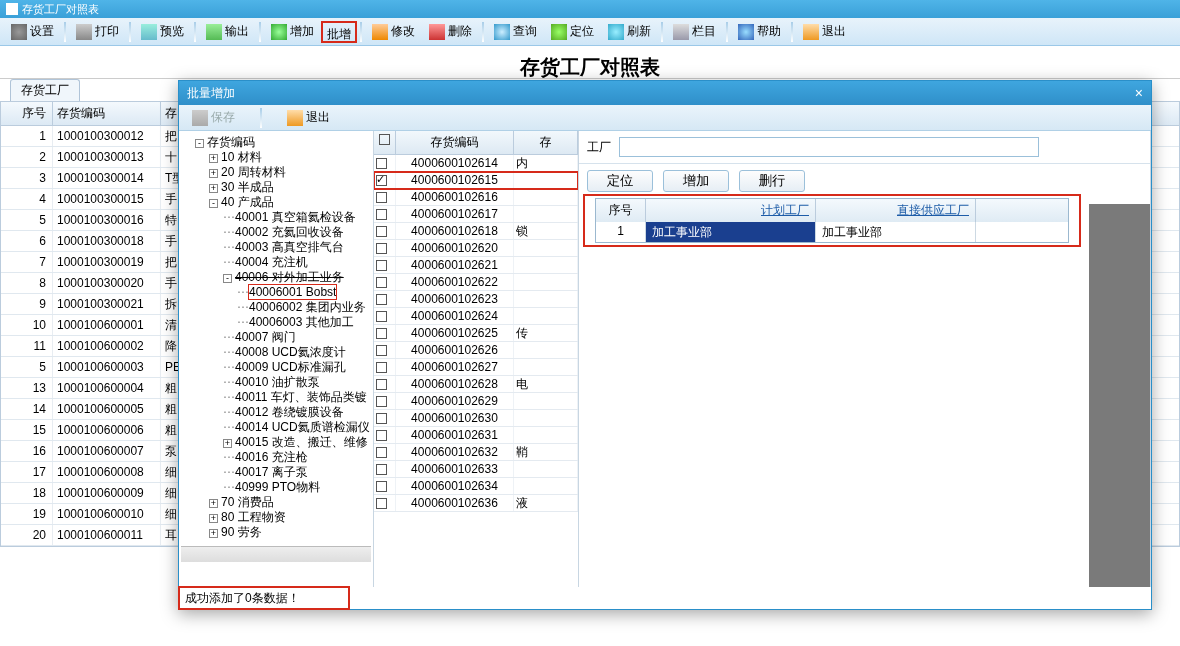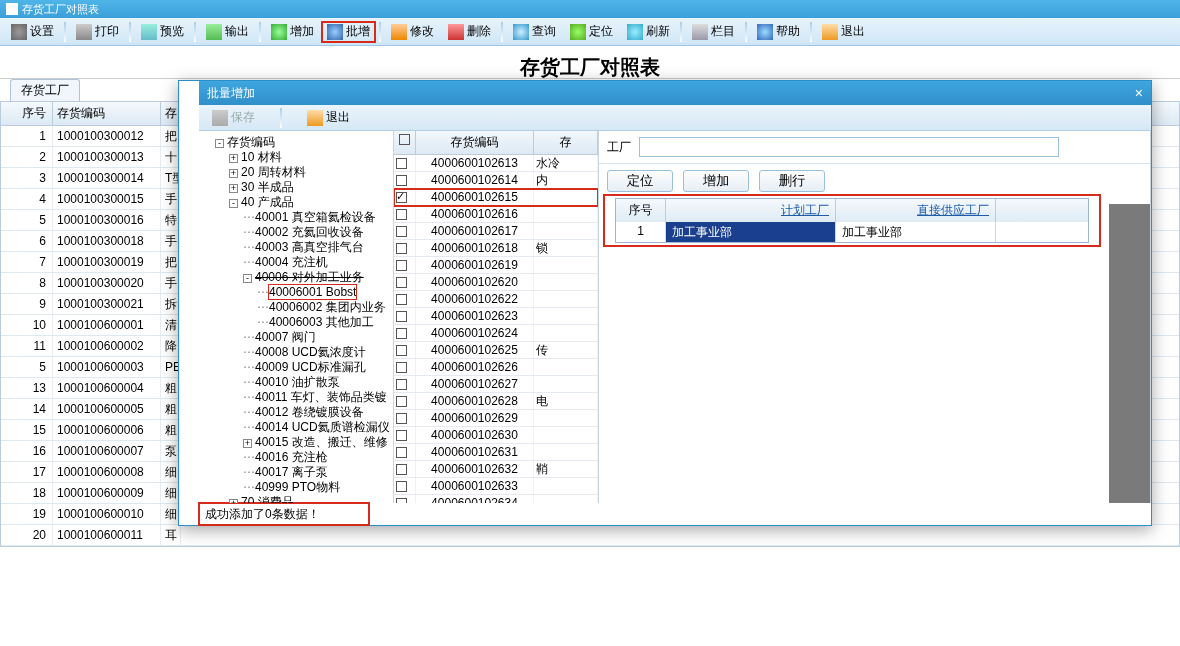--- a/index.html
+++ b/index.html
@@ -5,21 +5,21 @@
 * { box-sizing: border-box; margin: 0; padding: 0; font-family: "Microsoft YaHei", SimSun, Arial, sans-serif; }
 body { background: #fff; font-size: 12px; overflow: hidden; width: 1180px; height: 646px; position: relative; }
 
 
 .app-title { background: linear-gradient(#4fb4e8,#3aa0d8); color: #fff; height: 18px; line-height: 18px; padding-left: 6px; font-size: 11px; display:flex; align-items:center; gap:4px;}
 .app-title .win-icon { width:12px; height:12px; background:#fff; display:inline-block; }
 
 
 .main-toolbar { background: linear-gradient(#e8f3fb,#cfe6f7); height: 28px; border-bottom: 1px solid #9bc8e8; display: flex; align-items: center; padding: 0 4px; }
 .tb-btn { display: flex; align-items: center; gap: 3px; padding: 2px 6px; cursor: pointer; border: 1px solid transparent; height: 22px; }
-.tb-btn.hl { border: 2px solid #d62a1a; padding:0 4px; }
+.tb-btn.hl { border: 2px solid #d62a1a; padding:0 4px;flex-direction:column; }
 .tb-sep { width: 2px; height: 20px; background: linear-gradient(#a8cde8,#fff); margin: 0 3px; }
 .tb-icon { width: 16px; height: 16px; display:inline-block; }
 
 
 .i-gear{background:radial-gradient(#999,#666);}
 .i-print{background:linear-gradient(#ccc,#888);}
 .i-preview{background:linear-gradient(#9ed,#6bc);}
 .i-export{background:linear-gradient(#9e9,#5b5);}
 .i-add{background:radial-gradient(#9f9,#3a3);}
 .i-batch{background:radial-gradient(#9cf,#36a);}
@@ -43,21 +43,21 @@
 .bg-table { border:1px solid #bcd; }
 .bg-head { display:flex; background:linear-gradient(#f4f9fd,#dce9f4); border-bottom:1px solid #bcd; }
 .bg-head div { border-right:1px solid #bcd; padding:3px 4px; }
 .bg-row { display:flex; border-bottom:1px solid #e0e8ef; }
 .bg-row div { border-right:1px solid #e8edf2; padding:2px 4px; height:20px; line-height:16px; }
 .c-seq { width:52px; text-align:right; padding-right:6px!important;}
 .c-code { width:108px; }
 .c-name { width:20px; overflow:hidden; white-space:nowrap; }
 
 
-.modal { position:absolute; top:80px; left:178px; width:974px; height:446px; box-shadow:0 4px 16px rgba(0,0,0,.35); border:1px solid #2a8fc9; background:#fff; display:flex; flex-direction:column;padding-left:20px;}
+.modal { position:absolute; top:80px; left:178px; width:974px; height:530px; box-shadow:0 4px 16px rgba(0,0,0,.35); border:1px solid #2a8fc9; background:#fff; display:flex; flex-direction:column;}
 .modal-title { background:linear-gradient(#3fa6df,#2f8fc9); color:#fff; height:24px; display:flex; align-items:center; padding:0 8px; justify-content:space-between;}
 .modal-title .close { font-size:14px; cursor:pointer; }
 .modal-toolbar { background:linear-gradient(#eaf4fb,#d6e8f5); height:26px; border-bottom:1px solid #b0d0e6; display:flex; align-items:center; padding:0 6px; gap:15px;}
 .modal-toolbar .tb-btn.disabled { color:#9aa; }
 .modal-body { flex:1; display:flex; overflow:hidden; }
 .panel { border-right:1px solid #c8d6e2; overflow:auto; }
 .panel.tree { width:195px; padding:4px 2px; }
 .panel.codes { width:205px; }
 .panel.right { flex:1; background:#fff; display:flex; flex-direction:column; }
 
@@ -349,27 +349,20 @@
       <div class="codes-head">
         <div class="ch-chk"><span class="chk"></span></div>
         <div class="ch-code">存货编码</div>
         <div class="ch-nm">存</div>
       </div>
       <div id="code-rows">
           <div class="code-row">
             <div class="ch-chk">
               <span class="chk"></span>
             </div>
-            <div class="ch-code">4000600102613</div>
-            <div class="ch-nm">水冷</div>
-          </div>
-          <div class="code-row">
-            <div class="ch-chk">
-              <span class="chk"></span>
-            </div>
             <div class="ch-code">4000600102614</div>
             <div class="ch-nm">内</div>
           </div>
           <div class="code-row hl">
             <div class="ch-chk">
               <span class="chk on"></span>
             </div>
             <div class="ch-code">4000600102615</div>
             <div class="ch-nm"></div>
           </div>
@@ -391,28 +384,28 @@
             <div class="ch-chk">
               <span class="chk"></span>
             </div>
             <div class="ch-code">4000600102618</div>
             <div class="ch-nm">锁</div>
           </div>
           <div class="code-row">
             <div class="ch-chk">
               <span class="chk"></span>
             </div>
-            <div class="ch-code">4000600102619</div>
-            <div class="ch-nm"></div>
-          </div>
-          <div class="code-row">
-            <div class="ch-chk">
-              <span class="chk"></span>
-            </div>
             <div class="ch-code">4000600102620</div>
+            <div class="ch-nm"></div>
+          </div>
+          <div class="code-row">
+            <div class="ch-chk">
+              <span class="chk"></span>
+            </div>
+            <div class="ch-code">4000600102621</div>
             <div class="ch-nm"></div>
           </div>
           <div class="code-row">
             <div class="ch-chk">
               <span class="chk"></span>
             </div>
             <div class="ch-code">4000600102622</div>
             <div class="ch-nm"></div>
           </div>
           <div class="code-row">

